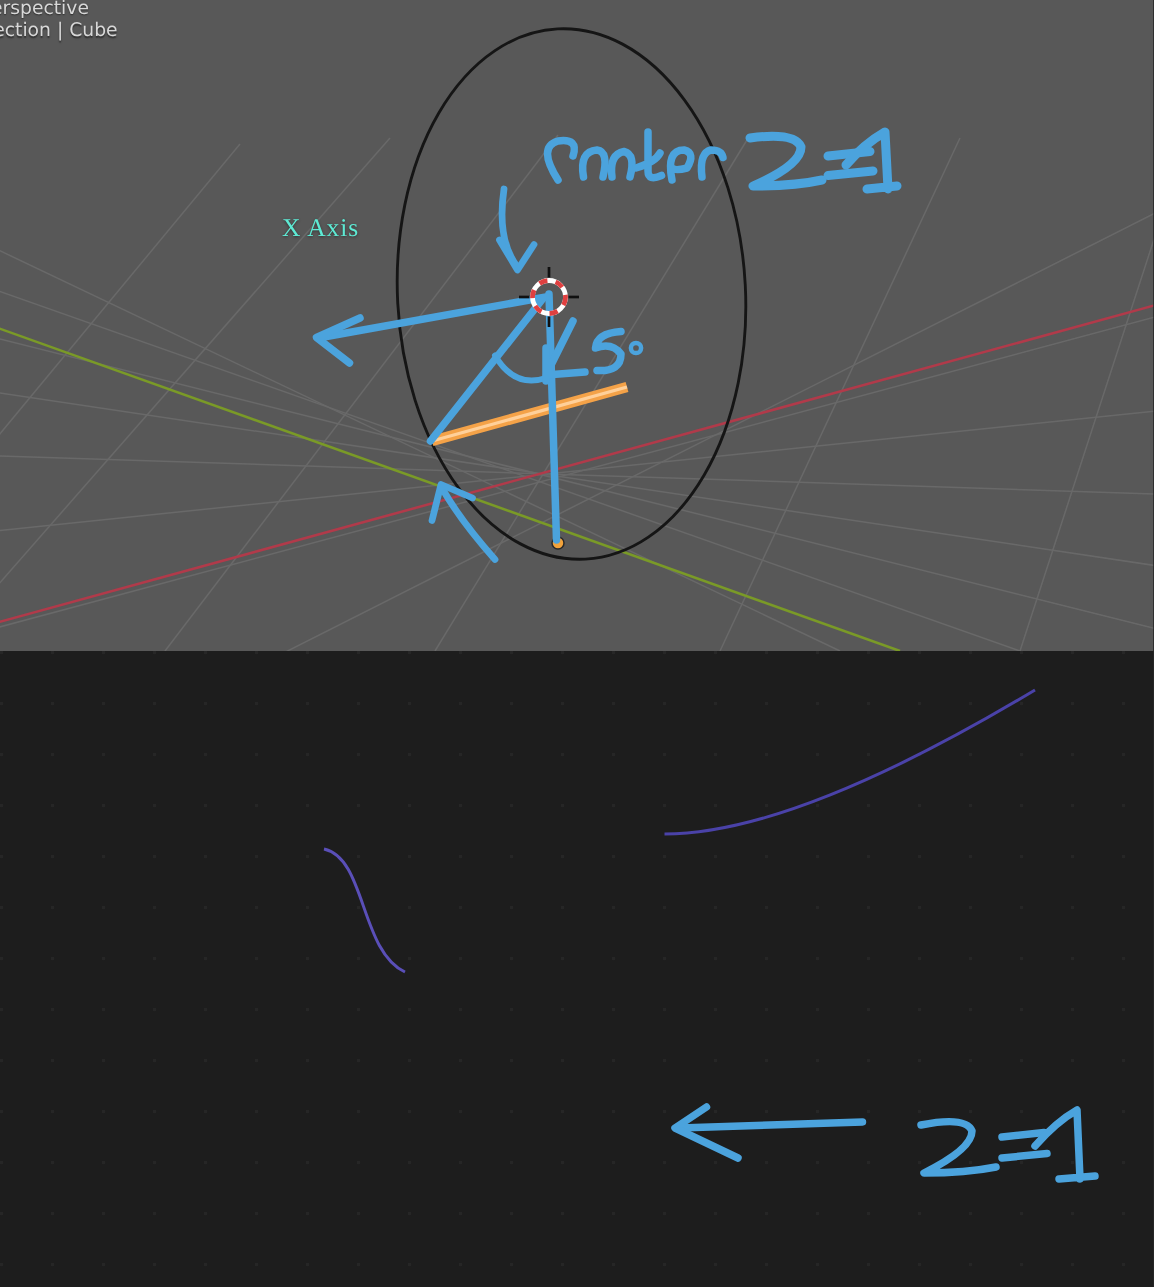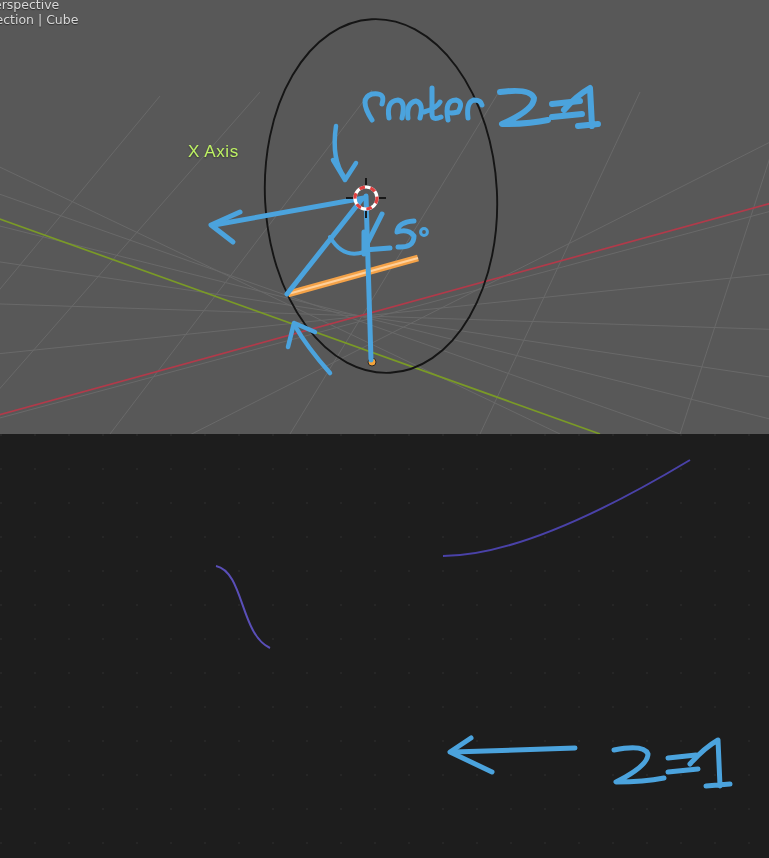--- a/index.html
+++ b/index.html
@@ -33,24 +33,24 @@
     white-space: nowrap;
     text-shadow: 0 1px 1px rgba(0,0,0,.5);
     pointer-events: none;
   }
   #vp-view-name { left: -6px; top: -3px; font-size: 12.5px; }
   #vp-collection { left: -8px; top: 12px; font-size: 12.5px; }
 
   #x-axis-label {
     position: absolute;
     left: 188px; top: 142px;
-    color: #bef264;
+    color: #5eead4;
     font-size: 17px;
     letter-spacing: .6px;
-    font-family: Liberation Sans, sans-serif;
+    font-family: Liberation Serif, serif;
     text-shadow: 0 1px 2px rgba(0,0,0,.45);
     pointer-events: none;
   }
 
   
   #node-editor {
     position: absolute;
     left: 0; top: 434px;
     width: 769px; height: 424px;
     overflow: hidden;

